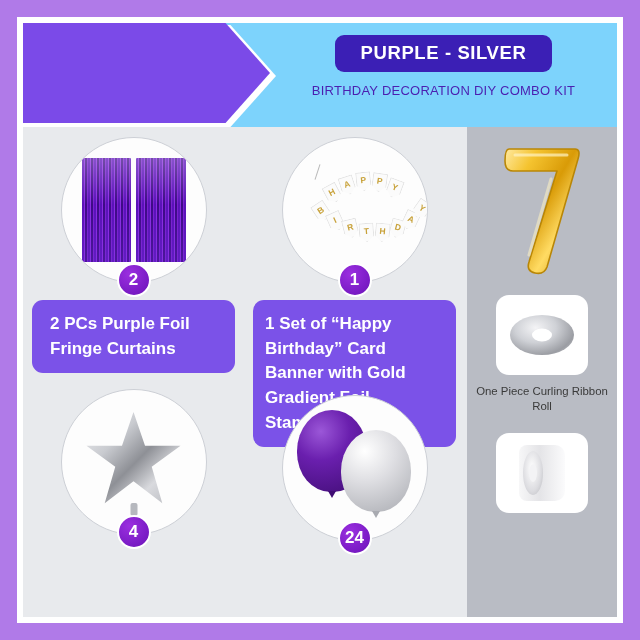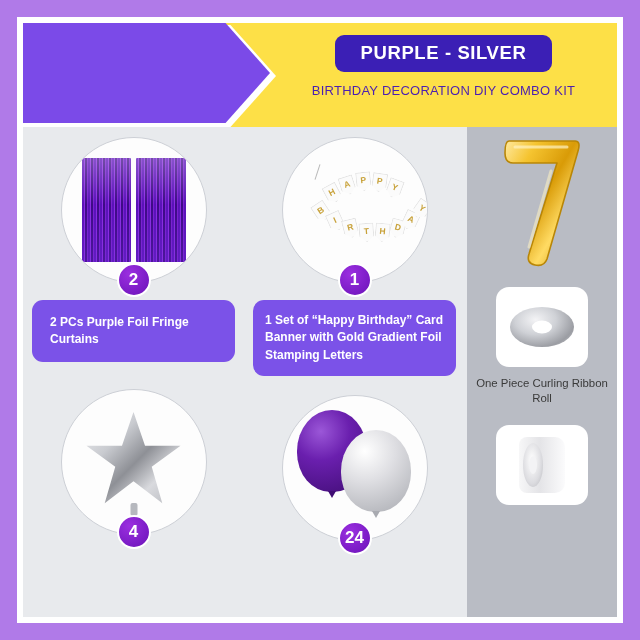--- a/index.html
+++ b/index.html
@@ -25,21 +25,21 @@
     position: relative;
     width: 100%; height: 100%;
     background: #e8eaed;
     overflow: hidden;
   }
 
   
   #header {
     position: absolute; left: 0; top: 0;
     width: 100%; height: 104px;
-    background: #fde047;
+    background: #7dd3fc;
   }
   #ribbon {
     position: absolute; left: 0; top: 0;
     width: 247px; height: 100px;
     background: #7b4ae8;
     clip-path: polygon(0 0, 82% 0, 100% 50%, 82% 100%, 0 100%);
     z-index: 3;
   }
   #ribbon-shadow {
     position: absolute; left: 0; top: 2px;
@@ -84,20 +84,21 @@
     position: relative;
     width: 442px; height: 100%;
     background: #e8eaed;
   }
   #sidebar {
     position: relative;
     flex: 1; height: 100%;
     background: #b9bcc4;
     display: flex; flex-direction: column;
     align-items: center;
+    padding-top: 8px;
     margin-left: 47px;
   }
 
   
   .cell { position: absolute; width: 221px; height: 256px; }
   .cell.c0 { left: 0;     top: 0; }
   .cell.c1 { left: 221px; top: 0; }
   .cell.c2 { left: 0;     top: 252px; }
   .cell.c3 { left: 221px; top: 258px; }
 
@@ -124,21 +125,21 @@
     display: flex; align-items: center; justify-content: center;
     z-index: 5;
   }
   .caption {
     position: absolute;
     left: 9px; right: 9px; top: 173px;
     min-height: 62px;
     background: #7b52e8;
     border-radius: 11px;
     color: #ffffff;
-    font-size: 12px;
+    font-size: 17px;
     line-height: 1.45;
     padding: 12px 12px;
     display: flex; align-items: center;
   }
   .caption.bold   { font-weight: bold; }
   .caption.center { justify-content: center; text-align: left; }
   .caption.left   { justify-content: flex-start; text-align: left; padding-left: 18px; }
 
   
   .fringe-wrap {

